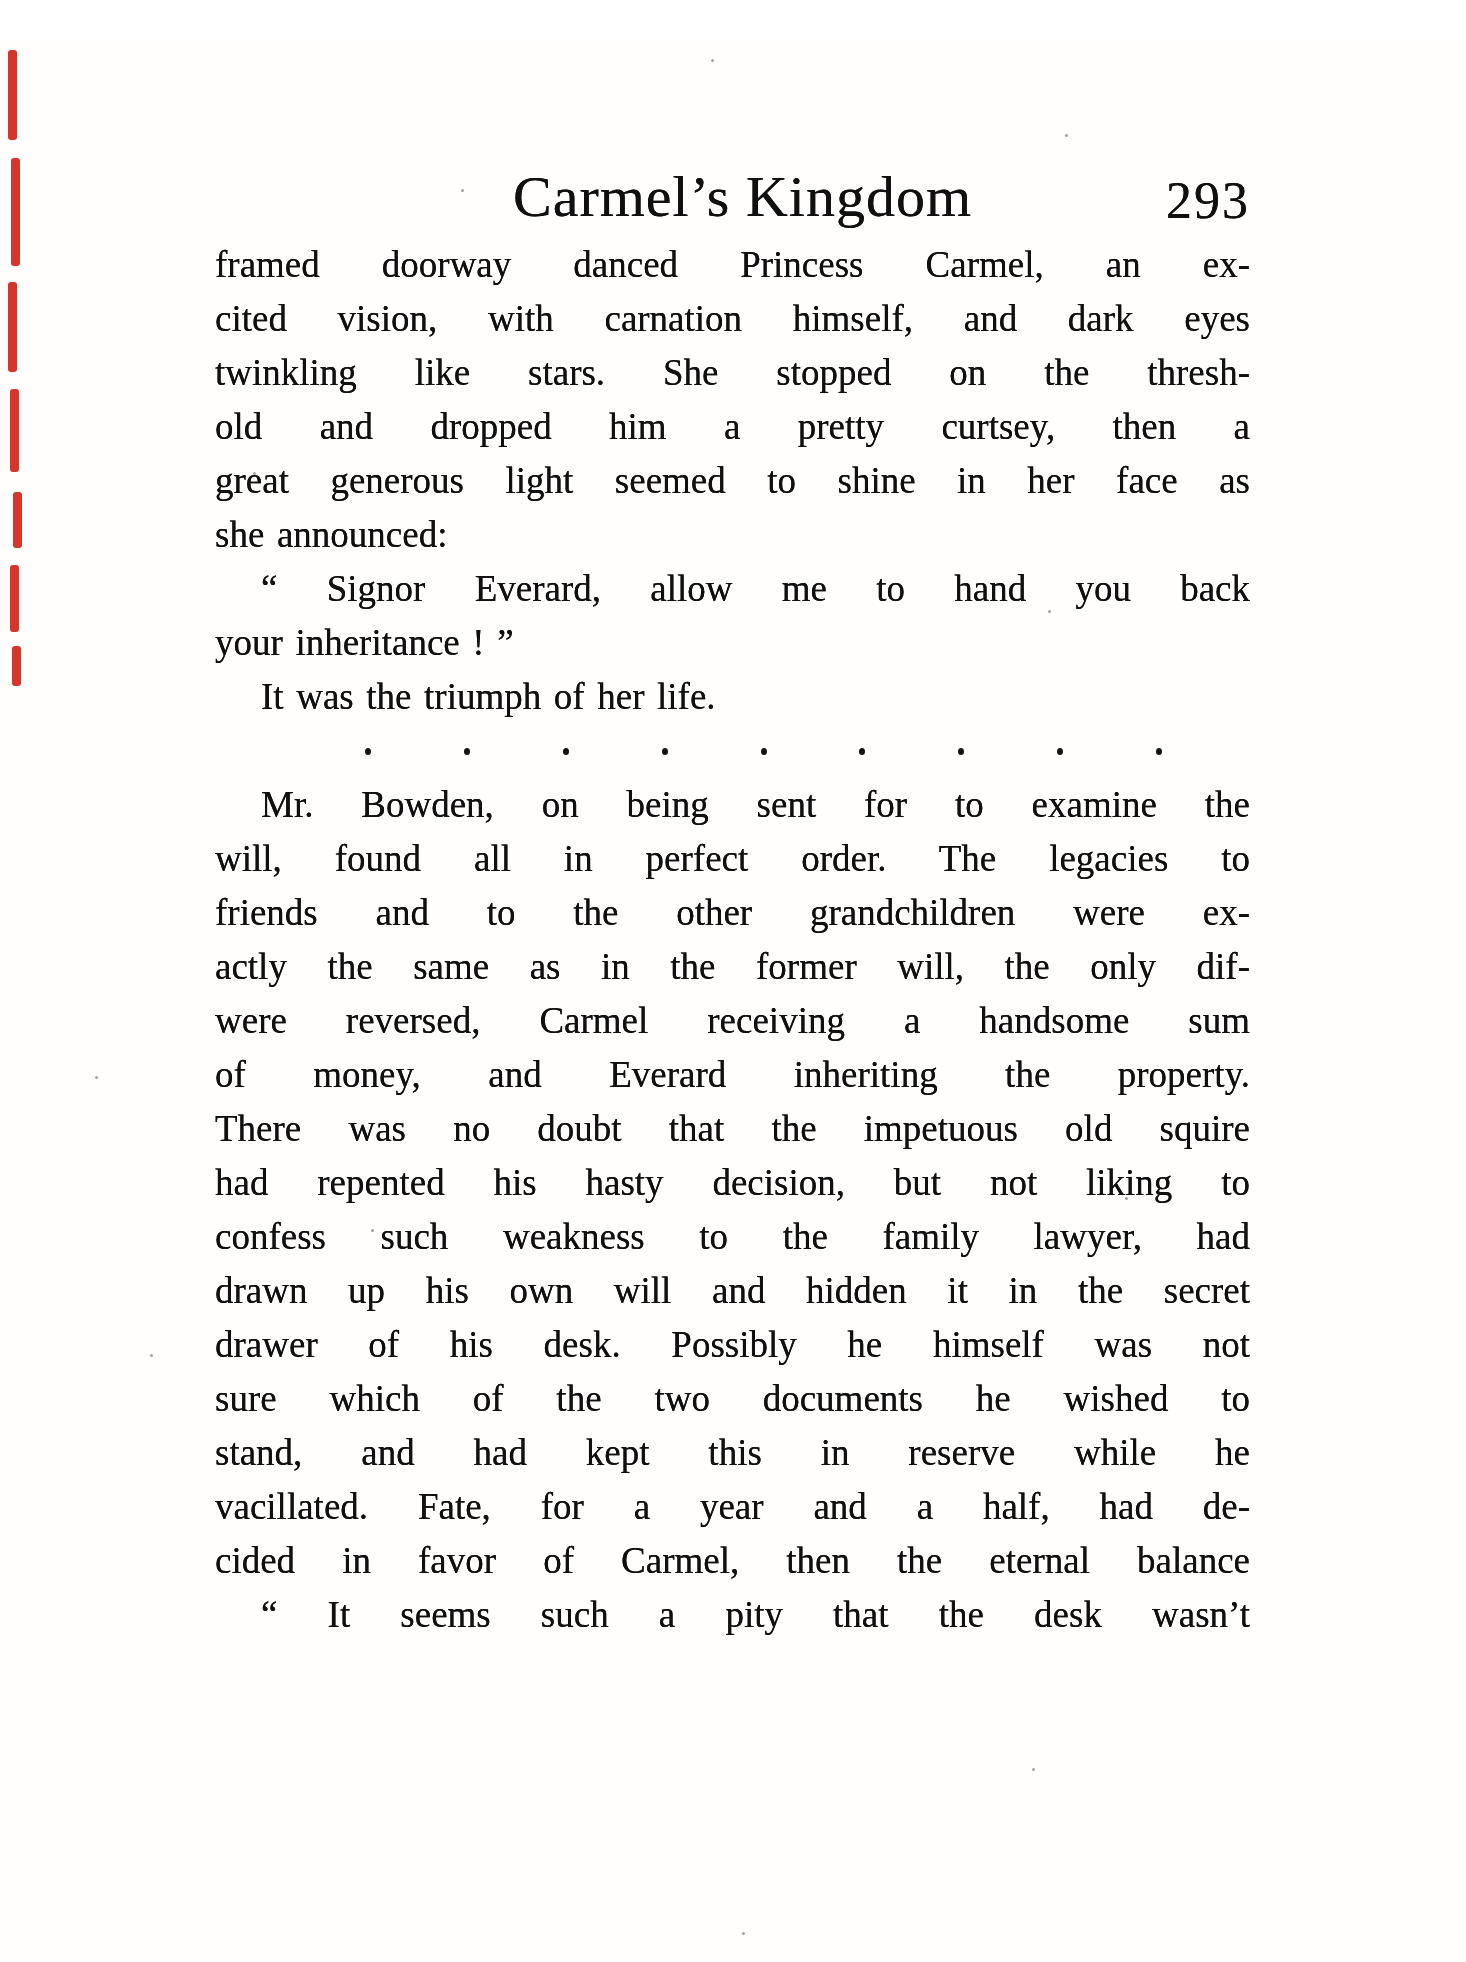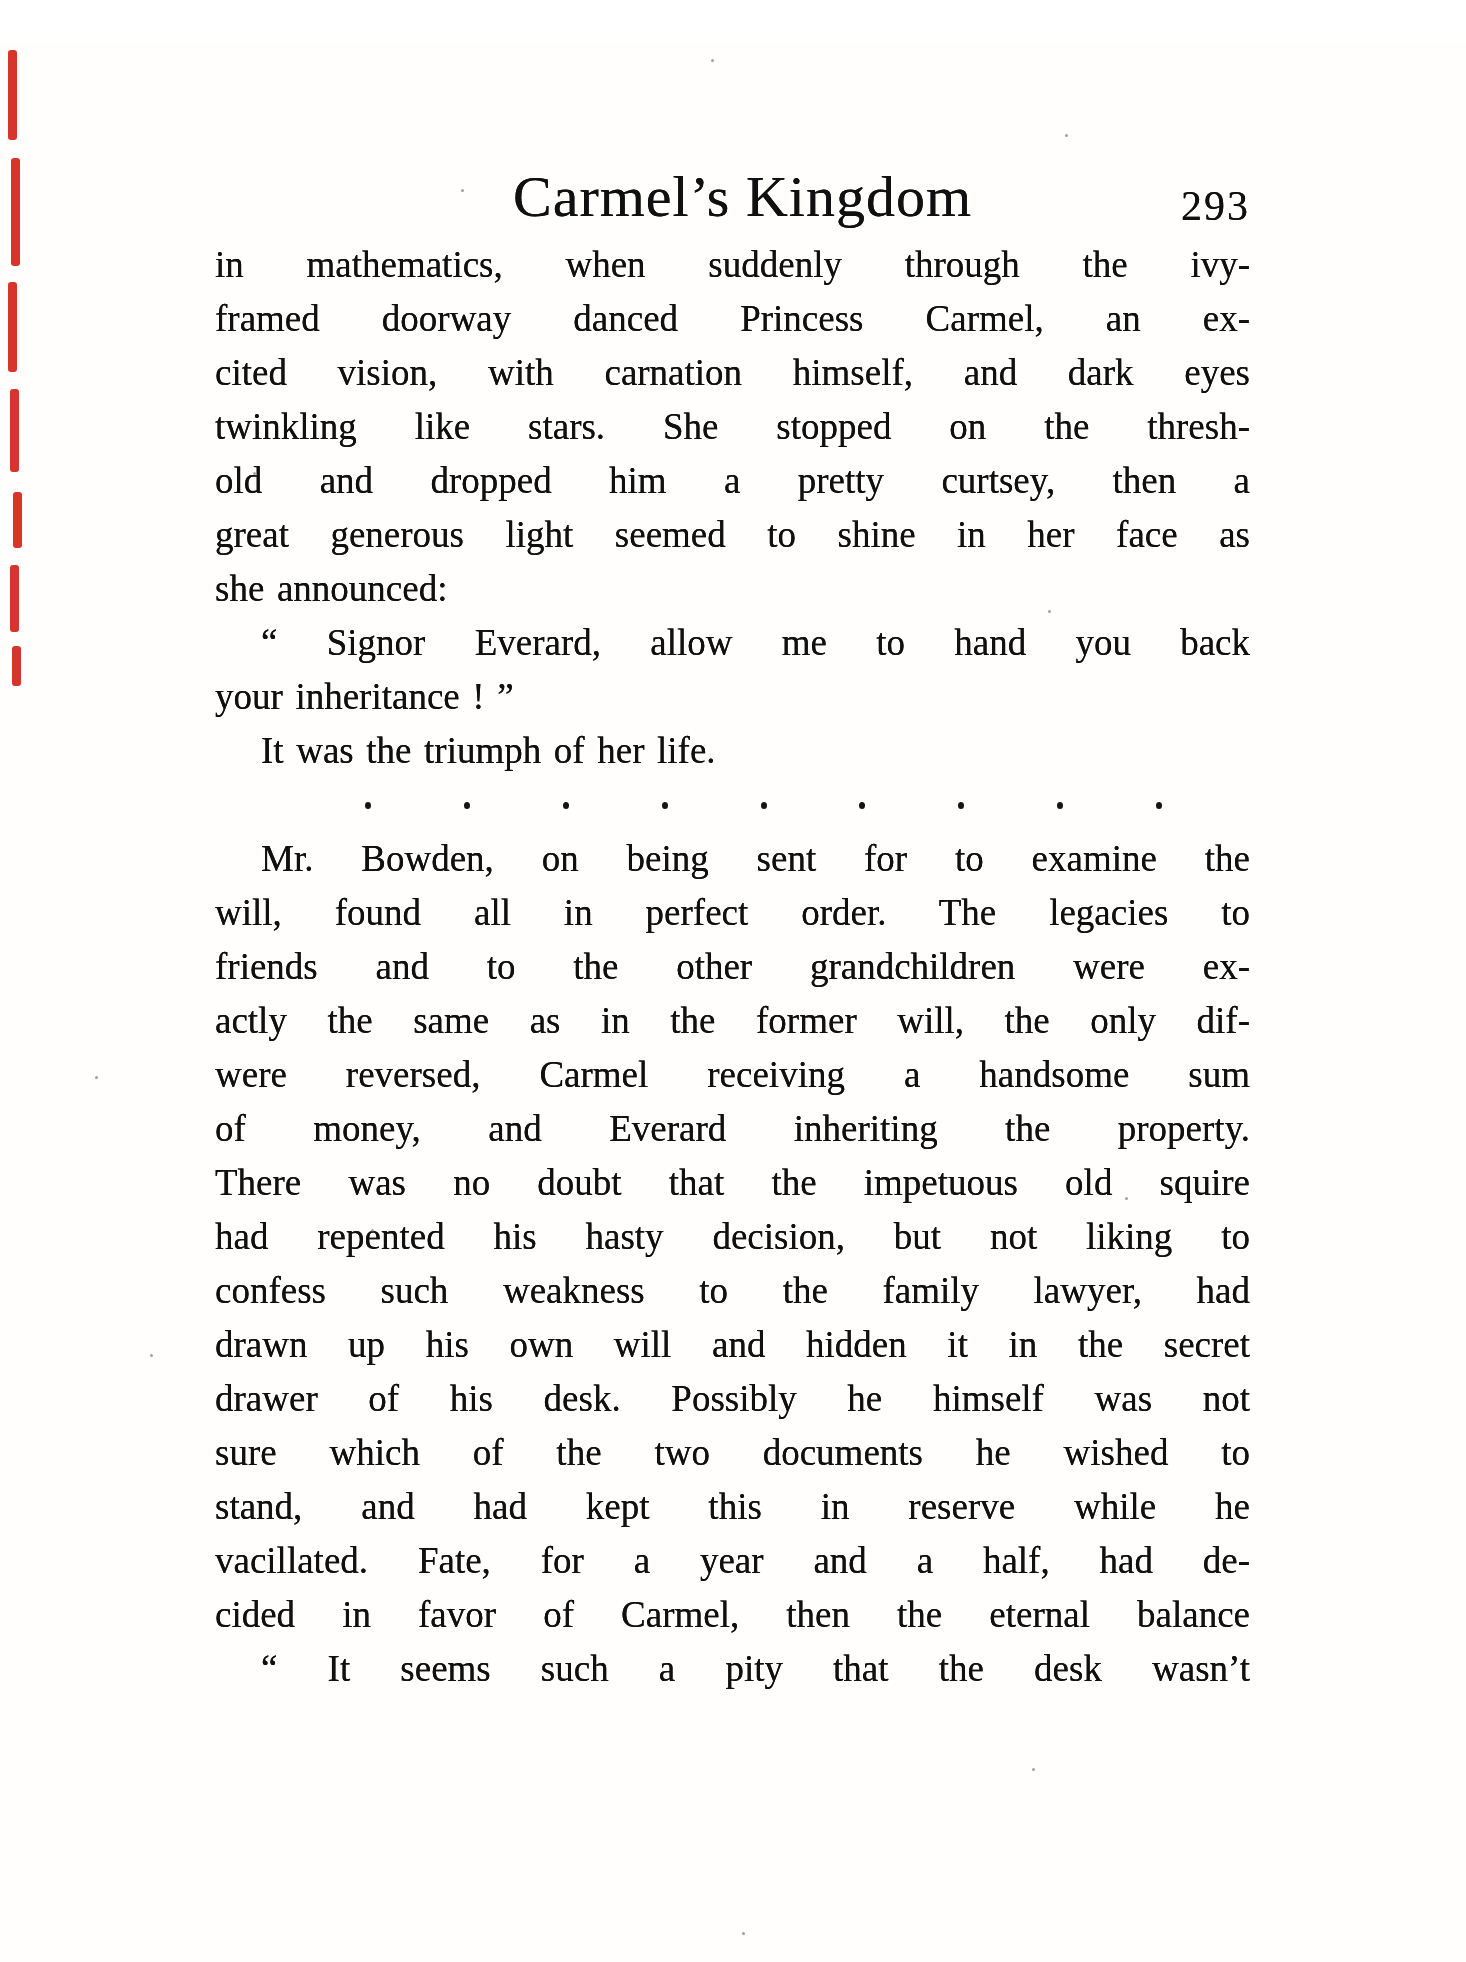--- a/index.html
+++ b/index.html
@@ -31,21 +31,21 @@
     bottom: 0;
     font-size: 58px;
     letter-spacing: 1px;
     white-space: nowrap;
     text-shadow: 0 0 0.5px currentColor;
   }
   .pagenum {
     position: absolute;
     right: 0;
     bottom: 0;
-    font-size: 42px;
+    font-size: 52px;
     letter-spacing: 2px;
     text-shadow: 0 0 0.4px currentColor;
   }
   
   .bodytext {
     position: absolute;
     top: 196px;
     left: 215px;
     width: 1035px;
   }
@@ -103,21 +103,20 @@
 <body>
 
 <div class="page">
 
   <div class="header">
     <span class="title">Carmel’s Kingdom</span>
     <span class="pagenum">293</span>
   </div>
 
   <div class="bodytext" id="body-text">
-      <div class="line j">in mathematics, when suddenly through the ivy-</div>
       <div class="line j">framed doorway danced Princess Carmel, an ex-</div>
       <div class="line j">cited vision, with carnation himself, and dark eyes</div>
       <div class="line j">twinkling like stars.  She stopped on the thresh-</div>
       <div class="line j">old and dropped him a pretty curtsey, then a</div>
       <div class="line j">great generous light seemed to shine in her face as</div>
       <div class="line">she announced:</div>
       <div class="line j ind">“ Signor Everard, allow me to hand you back</div>
       <div class="line">your inheritance ! ”</div>
       <div class="line ind">It was the triumph of her life.</div>
       <div class="dots-row">

